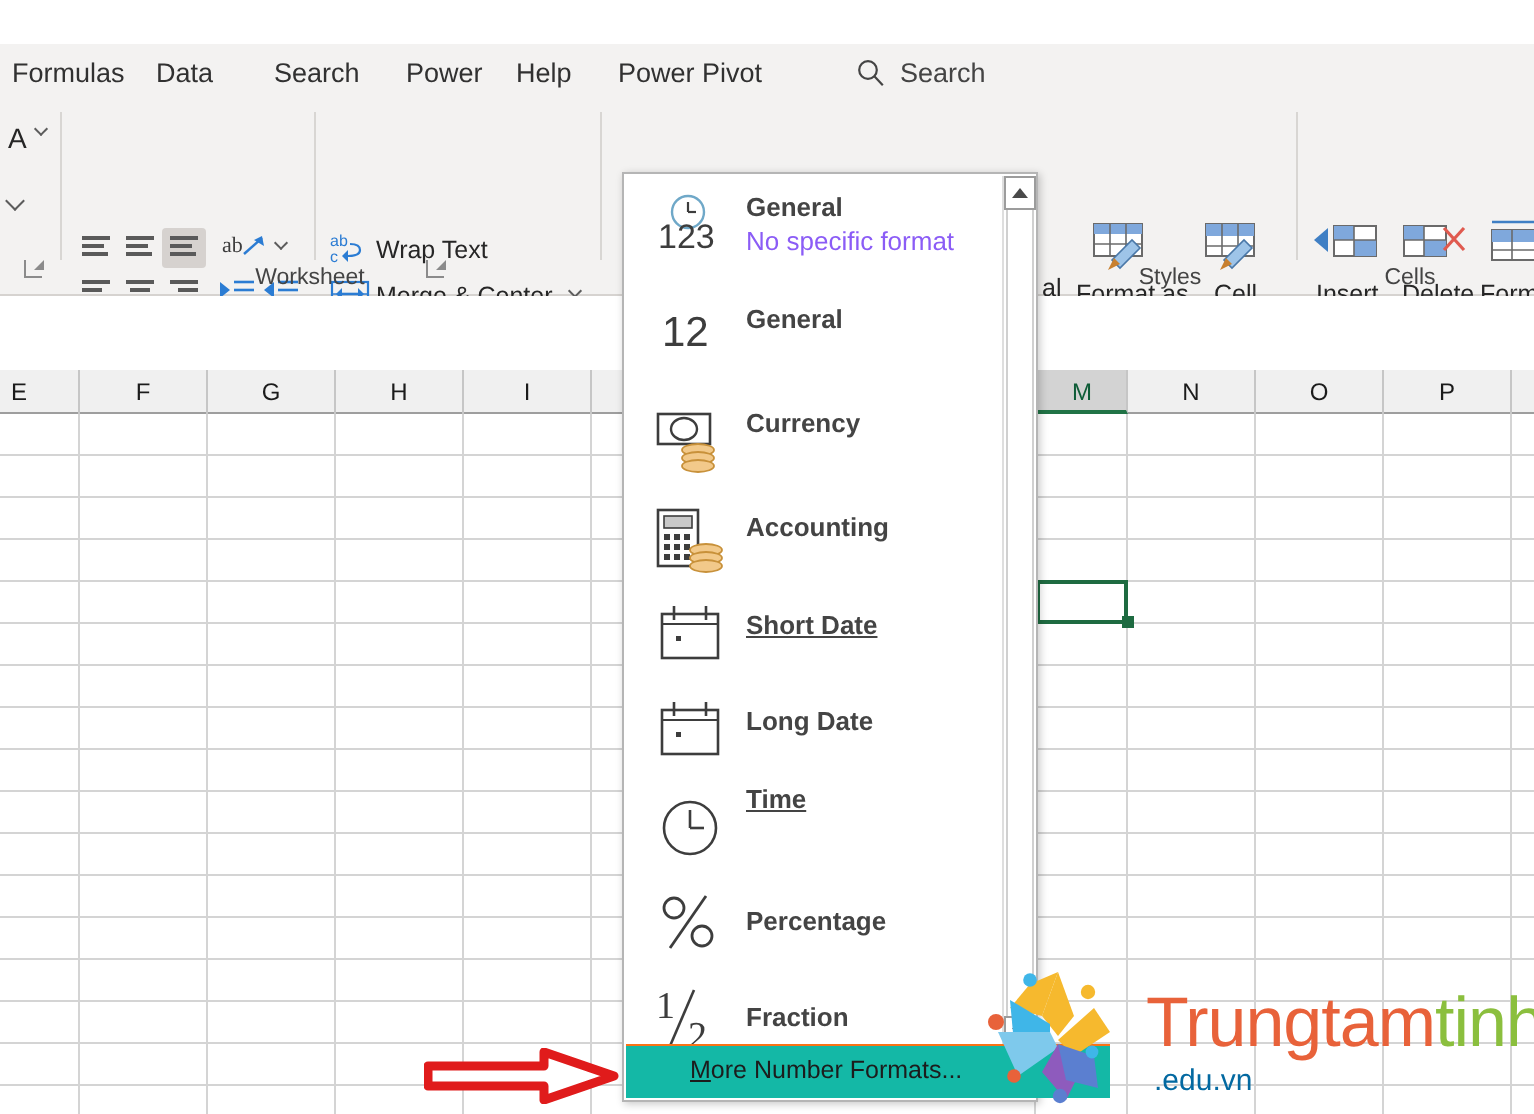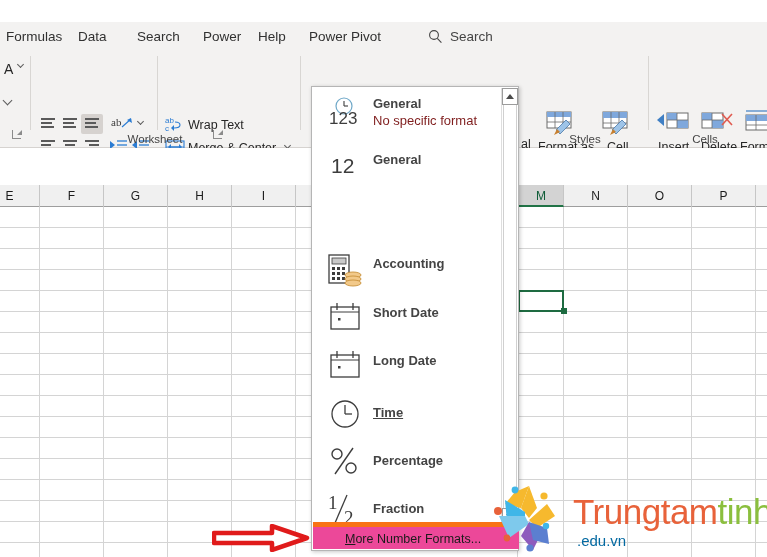--- a/index.html
+++ b/index.html
@@ -224,32 +224,32 @@
     width: 186px; height: 48px;
     cursor: default;
   }
   .mi-title {
     position: absolute; left: 60px;
     font-size: 13px; font-weight: bold; color: #444444;
     white-space: nowrap;
   }
   .mi-sub {
     position: absolute; left: 60px;
-    font-size: 13px; color: #7f1d1d;
+    font-size: 13px; color: #8b5cf6;
     white-space: nowrap;
   }
   .mi-icon {
     position: absolute; left: 14px;
     width: 40px; height: 40px; text-align: center;
   }
   .menu-footer {
     position: absolute; left: 1px; bottom: 1px;
-    width: 206px; height: 27px;
-    background: #ec4899;
-    border-top: 5px solid #f97316;
+    width: 242px; height: 27px;
+    background: #14b8a6;
+    border-top: 1px solid #f97316;
   }
   .menu-footer-txt {
     position: absolute; left: 32px; top: 5px;
     font-size: 12.5px; color: #1c1c1c;
     white-space: nowrap;
   }
   .menu-footer-txt u { text-decoration: underline; }
 
   
   .msb {
@@ -632,20 +632,32 @@
 
     <div class="menu-item" style="top:56px;">
       <div class="mi-icon" style="top:2px;">
         <svg width="40" height="40" viewBox="0 0 40 40">
           <text x="4" y="28" font-family="Liberation Sans, sans-serif" font-size="21" fill="#3d3d3d">12</text>
         </svg>
       </div>
       <div class="mi-title" style="top:9px;">General</div>
     </div>
 
+    <div class="menu-item" style="top:108px;">
+      <div class="mi-icon" style="top:4px;">
+        <svg width="40" height="40" viewBox="0 0 40 40">
+          <rect x="2" y="8" width="26" height="15" fill="#ffffff" stroke="#3d3d3d" stroke-width="1.3"></rect>
+          <ellipse cx="15" cy="15.5" rx="6.5" ry="5.5" fill="none" stroke="#3d3d3d" stroke-width="1.2"></ellipse>
+          <ellipse cx="22" cy="26" rx="8" ry="3" fill="#f2c98a" stroke="#c8913a" stroke-width="0.9"></ellipse>
+          <ellipse cx="22" cy="30" rx="8" ry="3" fill="#f2c98a" stroke="#c8913a" stroke-width="0.9"></ellipse>
+          <ellipse cx="22" cy="34" rx="8" ry="3" fill="#f2c98a" stroke="#c8913a" stroke-width="0.9"></ellipse>
+        </svg>
+      </div>
+      <div class="mi-title" style="top:9px;">Currency</div>
+    </div>
 
     <div class="menu-item" style="top:160px;">
       <div class="mi-icon" style="top:4px;">
         <svg width="40" height="40" viewBox="0 0 40 40">
           <rect x="2" y="4" width="20" height="28" fill="#ffffff" stroke="#3d3d3d" stroke-width="1.3"></rect>
           <rect x="5" y="7" width="14" height="6" fill="#c9c9c9" stroke="#3d3d3d" stroke-width="0.8"></rect>
           <rect x="5" y="16" width="3" height="3" fill="#3d3d3d"></rect>
           <rect x="10" y="16" width="3" height="3" fill="#3d3d3d"></rect>
           <rect x="15" y="16" width="3" height="3" fill="#3d3d3d"></rect>
           <rect x="5" y="21" width="3" height="3" fill="#3d3d3d"></rect>
@@ -665,21 +677,21 @@
     <div class="menu-item" style="top:208px;">
       <div class="mi-icon" style="top:4px;">
         <svg width="40" height="40" viewBox="0 0 40 40">
           <rect x="4" y="8" width="28" height="22" fill="#ffffff" stroke="#3d3d3d" stroke-width="1.3"></rect>
           <line x1="4" y1="13" x2="32" y2="13" stroke="#3d3d3d" stroke-width="1"></line>
           <line x1="10" y1="4" x2="10" y2="11" stroke="#3d3d3d" stroke-width="1.3"></line>
           <line x1="26" y1="4" x2="26" y2="11" stroke="#3d3d3d" stroke-width="1.3"></line>
           <rect x="11" y="19" width="2.5" height="2.5" fill="#3d3d3d"></rect>
         </svg>
       </div>
-      <div class="mi-title" style="top:10px;">Short Date</div>
+      <div class="mi-title" style="top:10px;text-decoration:underline;">Short Date</div>
     </div>
 
     <div class="menu-item" style="top:256px;">
       <div class="mi-icon" style="top:4px;">
         <svg width="40" height="40" viewBox="0 0 40 40">
           <rect x="4" y="8" width="28" height="22" fill="#ffffff" stroke="#3d3d3d" stroke-width="1.3"></rect>
           <line x1="4" y1="13" x2="32" y2="13" stroke="#3d3d3d" stroke-width="1"></line>
           <line x1="10" y1="4" x2="10" y2="11" stroke="#3d3d3d" stroke-width="1.3"></line>
           <line x1="26" y1="4" x2="26" y2="11" stroke="#3d3d3d" stroke-width="1.3"></line>
           <rect x="11" y="19" width="2.5" height="2.5" fill="#3d3d3d"></rect>
@@ -689,21 +701,21 @@
     </div>
 
     <div class="menu-item" style="top:304px;">
       <div class="mi-icon" style="top:4px;">
         <svg width="40" height="40" viewBox="0 0 40 40">
           <circle cx="18" cy="19" r="13" fill="none" stroke="#3d3d3d" stroke-width="1.3"></circle>
           <line x1="18" y1="10" x2="18" y2="19" stroke="#3d3d3d" stroke-width="1.3"></line>
           <line x1="18" y1="19" x2="25" y2="19" stroke="#3d3d3d" stroke-width="1.3"></line>
         </svg>
       </div>
-      <div class="mi-title" style="top:14px;text-decoration:underline;">Time</div>
+      <div class="mi-title" style="top:1px;text-decoration:underline;">Time</div>
     </div>
 
     <div class="menu-item" style="top:352px;text-decoration:underline;">
       <div class="mi-icon" style="top:2px;">
         <svg width="40" height="40" viewBox="0 0 40 40">
           <circle cx="10" cy="13" r="5" fill="none" stroke="#3d3d3d" stroke-width="1.4"></circle>
           <circle cx="24" cy="27" r="5" fill="none" stroke="#3d3d3d" stroke-width="1.4"></circle>
           <line x1="26" y1="7" x2="8" y2="33" stroke="#3d3d3d" stroke-width="1.4"></line>
         </svg>
       </div>

